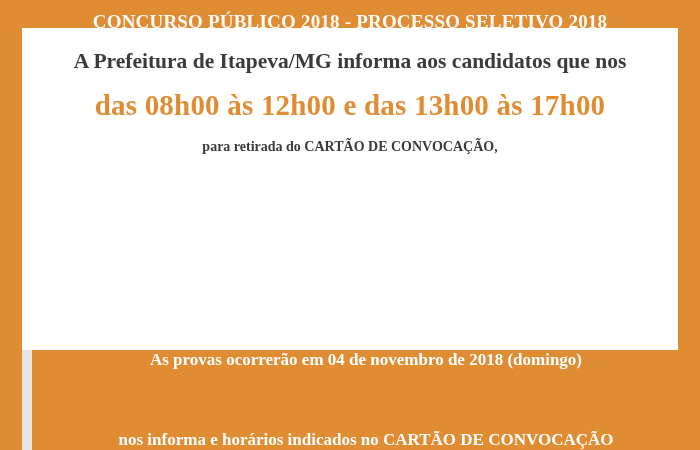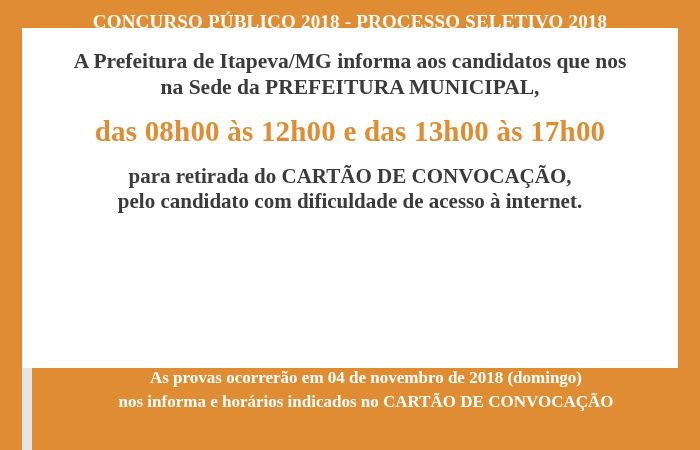--- a/index.html
+++ b/index.html
@@ -89,33 +89,33 @@
   }
 
   .block-gap-1 { margin-top: 16px; }
   .block-gap-2 { margin-top: 15px; }
   .block-gap-3 { margin-top: 14px; }
   .block-gap-4 { margin-top: 14px; }
 
   .dark-small {
     color: #3b3b3b;
     font-weight: bold;
-    font-size: 21px;
+    font-size: 14px;
   }
 
   
   .bottom-banner {
     position: relative;
-    height: 82px;
+    height: 100px;
     background: #e08c32;
     color: #ffffff;
     display: flex;
     flex-direction: column;
     align-items: center;
-    justify-content: flex-start;
+    justify-content: space-between;
     gap: 4px;
     z-index: 3;
     margin-left: 32px;
   }
   .bottom-banner .bline {
     font-size: 17px;
     font-weight: bold;
     white-space: nowrap;
     line-height: 1.2;
   }
@@ -131,27 +131,25 @@
   <div class="top-banner">
     <div class="top-banner-text">CONCURSO PÚBLICO 2018 - PROCESSO SELETIVO 2018</div>
   </div>
 
   <div class="content">
 
     <div class="line dark">A Prefeitura de Itapeva/MG informa aos candidatos que nos</div>
 
 
 
-    <div class="line dark">na Sede da PREFEITURA MUNICIPAL,</div>
 
     <div class="line highlight block-gap-3">das 08h00 às 12h00 e das 13h00 às 17h00</div>
 
     <div class="line dark-small block-gap-4">para retirada do CARTÃO DE CONVOCAÇÃO,</div>
 
-    <div class="line dark-small">pelo candidato com dificuldade de acesso à internet.</div>
 
   </div>
 
   <div class="bottom-banner">
     <div class="bline">As provas ocorrerão em 04 de novembro de 2018 (domingo)</div>
     <div class="bline">nos informa e horários indicados no CARTÃO DE CONVOCAÇÃO</div>
   </div>
 
 </div>
 

